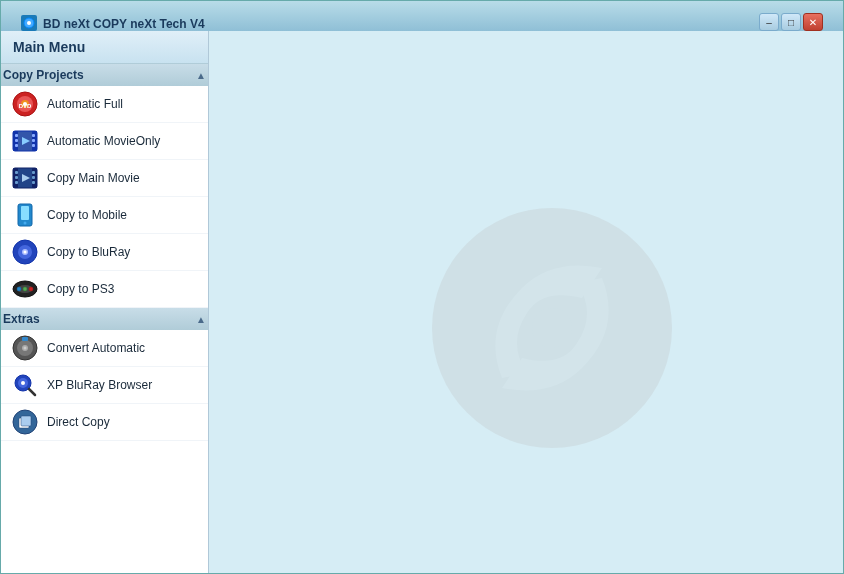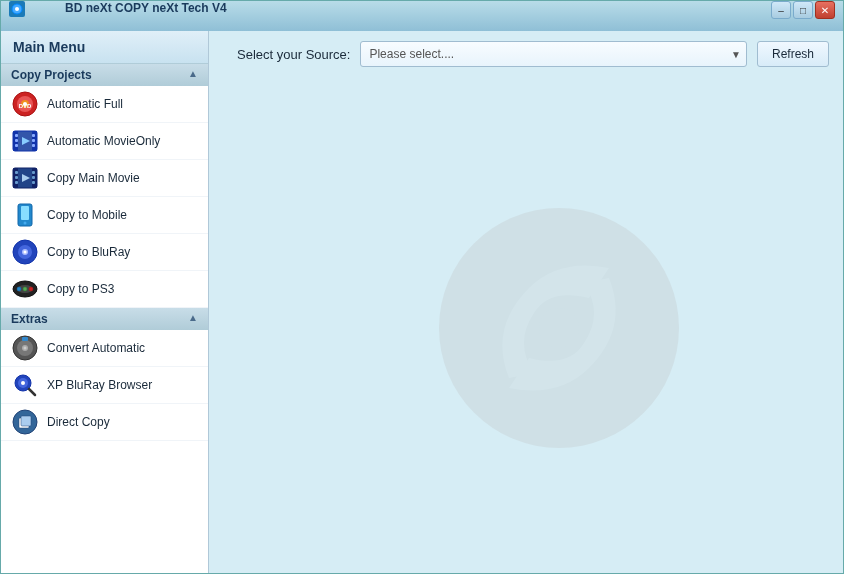--- a/index.html
+++ b/index.html
@@ -19,24 +19,23 @@
       border: 1px solid #6aa;
       display: flex;
       flex-direction: column;
       background: #d6edf5;
     }
 
     .title-bar {
       background: linear-gradient(to bottom, #b8dce8, #8fbfd6);
       height: 30px;
       display: flex;
-      align-items: flex-start;
-      padding: 0 8px;
+      align-items: flex-end;
+      padding: 0 20px;
       user-select: none;
-      gap: 34px;
     }
 
     .title-bar-icon {
       width: 16px;
       height: 16px;
       margin-right: 6px;
       background: #1a7ab8;
       border-radius: 2px;
       display: flex;
       align-items: center;
@@ -93,21 +92,20 @@
       font-size: 12px;
       color: #1a2a3a;
       cursor: pointer;
       border-radius: 2px;
     }
 
     .content {
       display: flex;
       flex: 1;
       overflow: hidden;
-      gap: 14px;
     }
 
     
     .sidebar {
       width: 208px;
       background: white;
       border-right: 1px solid #b0c8d8;
       display: flex;
       flex-direction: column;
       flex-shrink: 0;
@@ -117,25 +115,26 @@
       background: linear-gradient(to bottom, #e0eff8, #c8e2f0);
       padding: 8px 12px;
       font-size: 14px;
       font-weight: bold;
       color: #1a3a5c;
       border-bottom: 1px solid #b0ccd8;
     }
 
     .section-header {
       background: linear-gradient(to bottom, #c8dde8, #b0ccd8);
-      padding: 4px 10px;
+      padding: 4px 2px;
       font-size: 12px;
       font-weight: bold;
       color: #1a3a5c;
       display: flex;
+      align-items: center;
       justify-content: space-between;
       cursor: pointer;
     }
 
     .section-header .collapse-icon {
       font-size: 10px;
       color: #4a6a8a;
     }
 
     .sidebar-item {
@@ -390,30 +389,20 @@
             <circle cx="13" cy="13" r="12" fill="#336699" stroke="#224477" stroke-width="1"></circle>
             <rect x="7" y="9" width="10" height="10" rx="1" fill="white" stroke="#224477" stroke-width="0.5"></rect>
             <rect x="9" y="7" width="10" height="10" rx="1" fill="#aaccee" stroke="#224477" stroke-width="0.5"></rect>
           </svg>
         </div>
         <span class="item-label">Direct Copy</span>
       </div>
     </div>
 
     <div class="main-area">
-      <div class="source-bar">
-        <span class="source-label">Select your Source:</span>
-        <div class="select-wrapper">
-          <select>
-            <option>Please select....</option>
-          </select>
-          <span class="select-arrow">▼</span>
-        </div>
-        <button class="refresh-btn">Refresh</button>
-      </div>
 
       <svg class="watermark" viewBox="0 0 260 260" xmlns="http://www.w3.org/2000/svg">
         <circle cx="130" cy="130" r="120" fill="#bbbbbb"></circle>
 
         <g fill="#dddddd">
 
           <path d="M 180 80 Q 200 130 160 170 Q 130 200 80 190 L 100 160 Q 140 170 155 145 Q 175 115 155 85 Z" fill="#cccccc"></path>
 
           <path d="M 80 180 Q 60 130 100 90 Q 130 60 180 70 L 160 100 Q 120 90 105 115 Q 85 145 105 175 Z" fill="#cccccc"></path>
         </g>

